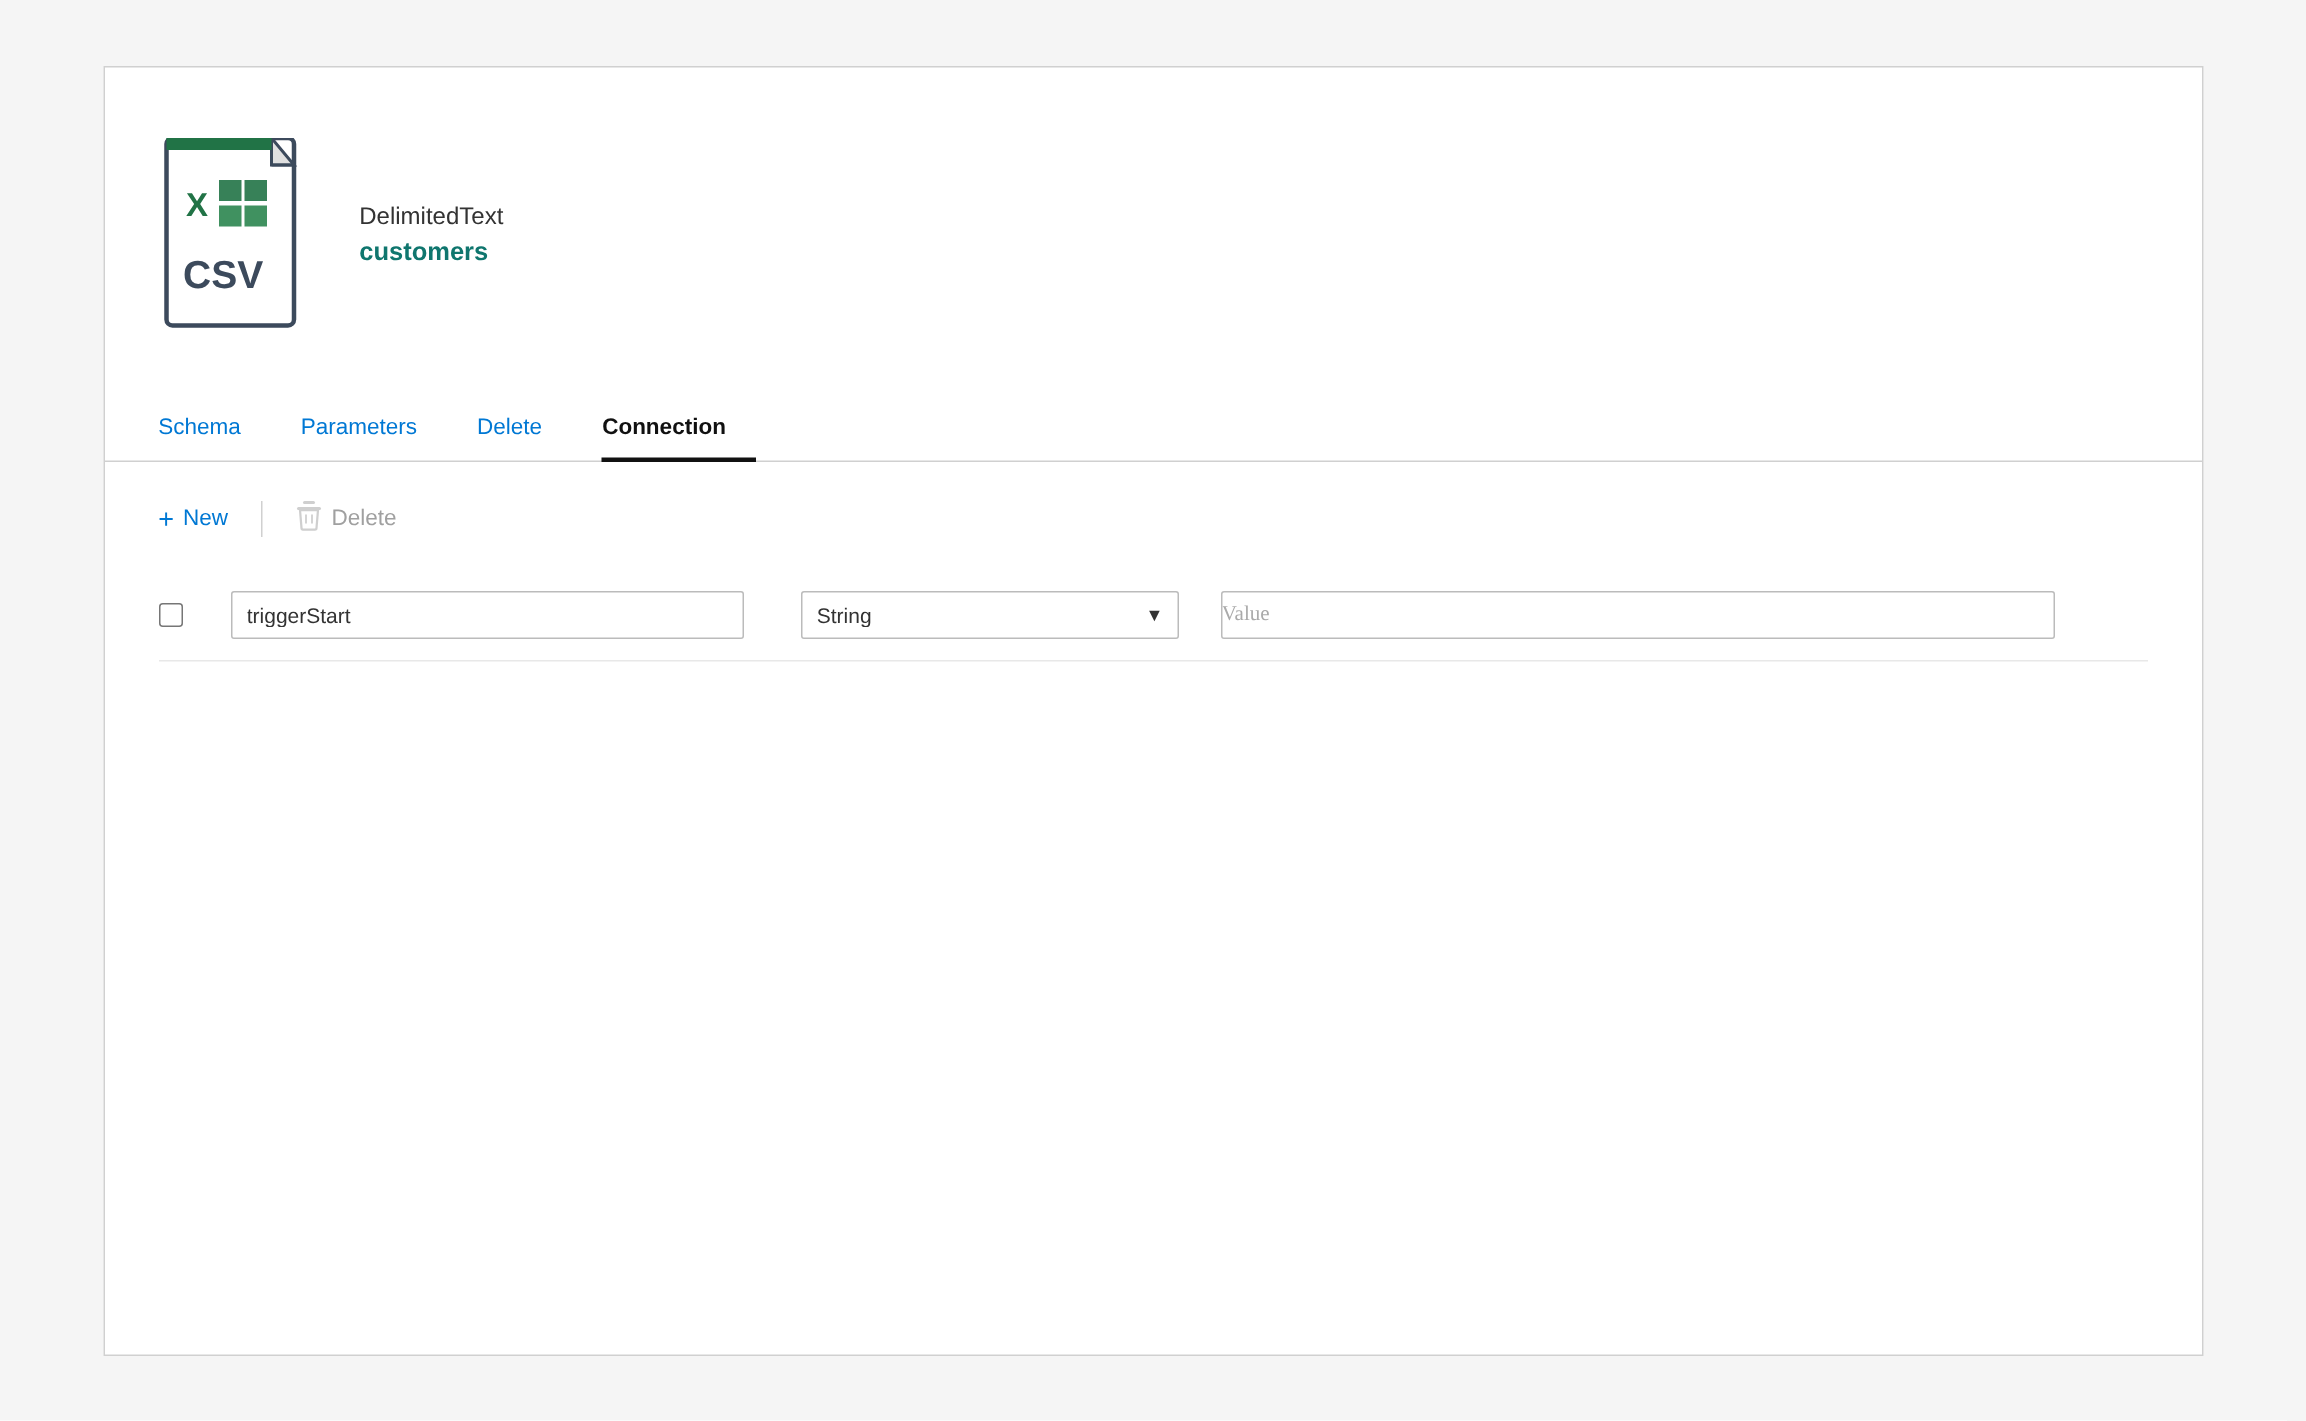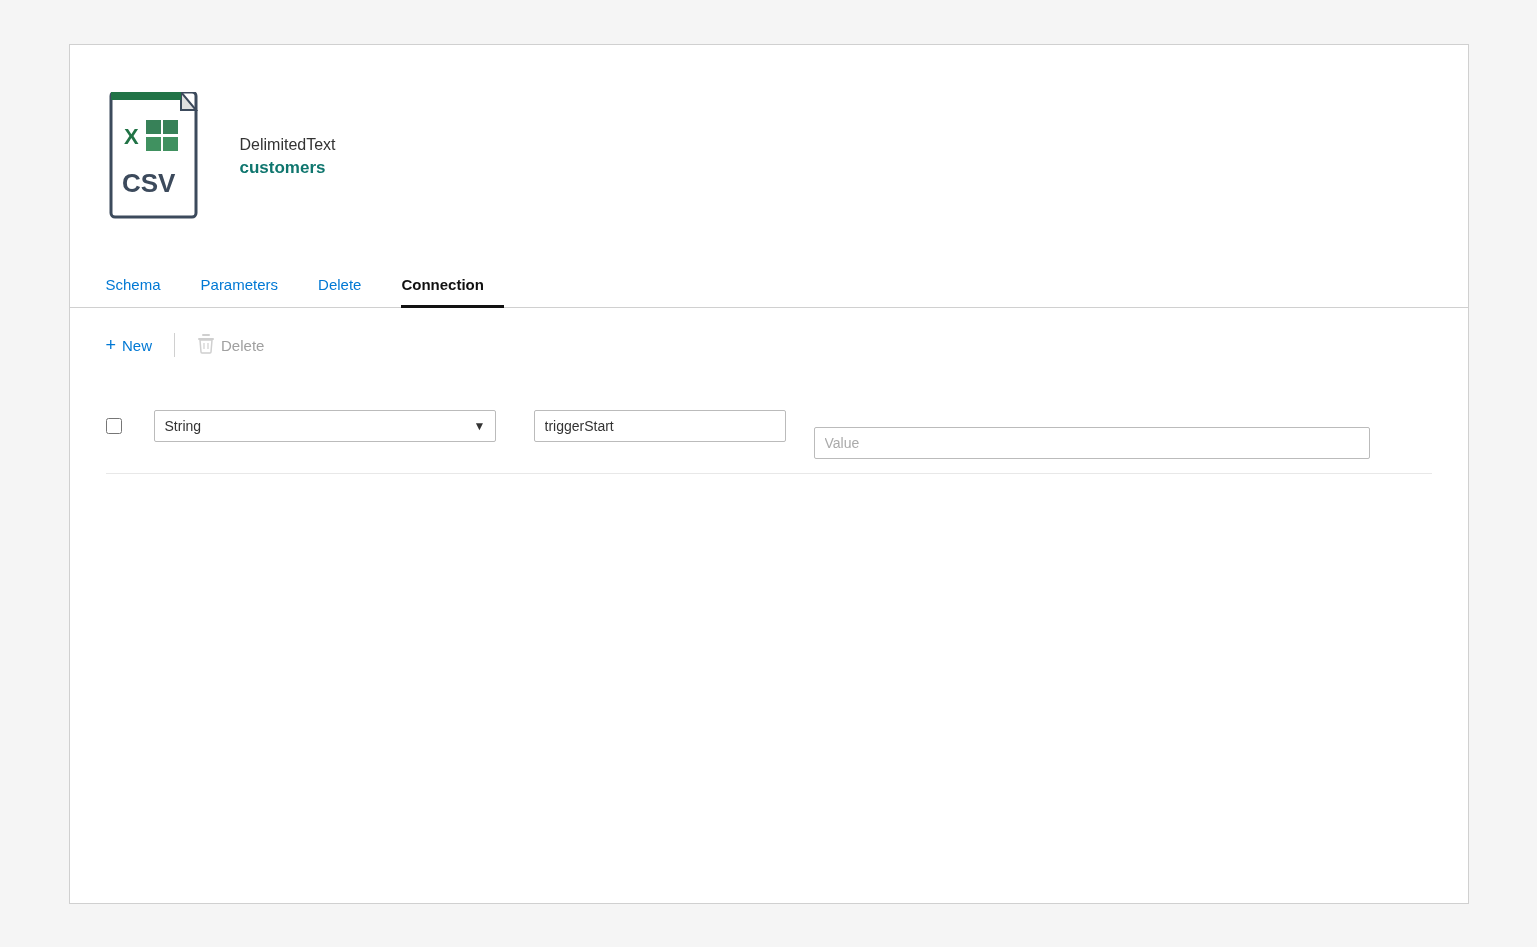--- a/index.html
+++ b/index.html
@@ -196,28 +196,27 @@
       right: 10px;
       top: 50%;
       transform: translateY(-50%);
       pointer-events: none;
       font-size: 12px;
       color: #333;
     }
     .value-input {
       border: 1px solid #bbb;
       border-radius: 2px;
-      padding: 7px 10px;
+      padding: 7px 0;
       font-size: 14px;
       color: #aaa;
-      font-family: Liberation Sans, sans-serif;
+      font-family: Liberation Serif, serif;
       width: 90%;
       outline: none;
       background: #fff;
-      margin-top: 34px;
     }
     .value-input::placeholder { color: #aaa; }
     .row-checkbox input[type="checkbox"] {
       width: 16px;
       height: 16px;
       cursor: pointer;
       accent-color: #0078d4;
     }
   </style>
 </head>
@@ -283,35 +282,35 @@
   </div>
 
   <div class="table-section">
 
 
     <div class="table-row">
       <div class="row-checkbox">
         <input type="checkbox" style="">
       </div>
       <div>
+        <input type="text" class="field-input" value="triggerStart" style="">
+      </div>
+      <div>
         <div class="select-wrapper">
           <select class="field-select">
             <option>String</option>
             <option>Int</option>
             <option>Float</option>
             <option>Bool</option>
             <option>Array</option>
             <option>Object</option>
             <option>SecureString</option>
           </select>
           <span class="select-arrow">▼</span>
         </div>
       </div>
       <div>
-        <input type="text" class="field-input" value="triggerStart" style="">
-      </div>
-      <div>
         <input type="text" class="value-input" placeholder="Value" style="">
       </div>
     </div>
   </div>
 
 </div>
 
 </body></html>

